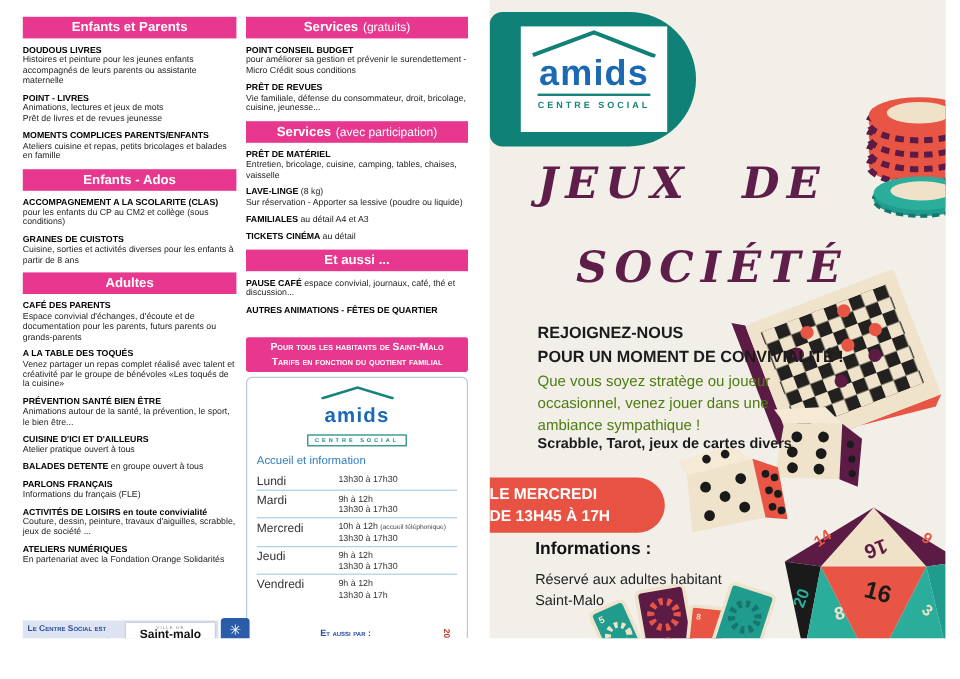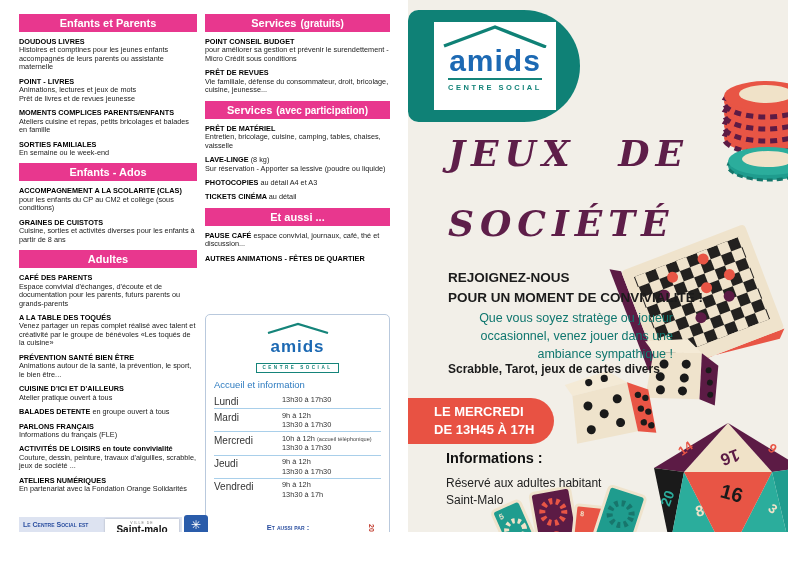--- a/index.html
+++ b/index.html
@@ -1,21 +1,21 @@
 <!DOCTYPE html>
 <html><head>
 <meta charset="utf-8">
 <style>
   html,body{margin:0;padding:0;background:#fff;}
   .page{position:relative;width:800px;height:532px;background:#ffffff;overflow:hidden;
         font-family:"Liberation Sans",sans-serif;color:#111;}
   
   .sec-header{background:#E8378E;color:#fff;text-align:center;font-weight:bold;
               font-size:11px;line-height:18px;height:18px;margin-bottom:6px;}
-  .sec-header .h-sub{font-weight:700;font-size:10px;margin-left:4px;text-align:right;}
+  .sec-header .h-sub{font-weight:400;font-size:10px;margin-left:4px;text-align:right;}
   
   .items .item{margin-bottom:6px;}
   .item-head{font-weight:bold;font-size:7.3px;line-height:1.16;color:#000;}
   .item-inline{font-weight:normal;color:#222;}
   .item-desc{font-size:7.3px;line-height:1.16;color:#222;white-space:pre-line;}
   
   .panel-left{position:absolute;left:19px;top:14px;width:178px;}
   .panel-mid{position:absolute;left:205px;top:14px;width:185px;}
   
   .info-box{position:absolute;left:205px;top:281px;width:185px;height:266px;}
@@ -71,57 +71,53 @@
   .cover{position:absolute;left:408px;top:0;width:380px;height:552px;background:#F2EFE8;overflow:hidden;}
   .cover-art{position:absolute;left:0;top:0;pointer-events:none;}
   .teal-shape{position:absolute;left:0;top:10px;width:172px;height:112px;background:#0F8176;
               border-radius:12px 64px 64px 12px;}
   .logo-card{position:absolute;left:26px;top:12px;width:122px;height:88px;background:#fff;text-align:center;}
   .amids-big .amids-word{font-size:30px;line-height:30px;margin-top:-6px;}
   .amids-big .centre-social{font-size:7.5px;border-top:2px solid #15847A;padding-top:3px;margin-top:1px;}
   .cover-title{position:absolute;left:40px;color:#5E1E49;font-family:"DejaVu Serif",serif;
                font-style:italic;font-weight:bold;font-size:36px;letter-spacing:6px;white-space:nowrap;}
   .title1{top:132px;word-spacing:24px;}
-  .title2{top:202px;}
+  .title2{top:202px;margin-left:32px;}
   .headline{position:absolute;left:40px;top:268px;font-size:13.5px;font-weight:bold;color:#1b1b1b;
             line-height:1.45;white-space:pre-line;}
-  .cover-body{position:absolute;left:40px;top:310px;width:225px;font-size:12.5px;color:#0f766e;line-height:1.42;text-align:right;}
+  .cover-body{position:absolute;left:40px;top:310px;width:225px;font-size:12.5px;color:#4d7c0f;line-height:1.42;}
   .games{position:absolute;left:40px;top:362px;width:280px;font-size:12px;font-weight:bold;color:#1b1b1b;}
   .badge{position:absolute;left:0;top:398px;width:146px;height:46px;background:#E85243;
          border-radius:0 23px 23px 0;color:#fff;font-weight:bold;font-size:13px;line-height:1.35;
-         display:flex;flex-direction:column;justify-content:center;padding-left:26px;box-sizing:border-box;}
+         display:flex;flex-direction:column;justify-content:center;box-sizing:border-box;}
   .info-title{position:absolute;left:38px;top:450px;font-size:14.5px;font-weight:bold;color:#111;}
   .info-text{position:absolute;left:38px;top:475px;width:175px;font-size:12px;color:#222;line-height:1.45;}
 </style>
 </head>
 <body>
 
 <div class="page">
 
   <div class="panel-left">
     <div class="sec-header"><span>Enfants et Parents</span></div>
     <div class="items">
 
     <div class="item">
         <div class="item-head"><span class="item-title">DOUDOUS LIVRES</span> </div>
-        <div class="item-desc">Histoires et comptines pour les jeunes enfants accompagnés de leurs parents ou assistante maternelle</div>
+        <div class="item-desc">Histoires et peinture pour les jeunes enfants accompagnés de leurs parents ou assistante maternelle</div>
       </div>
         <div class="item">
         <div class="item-head"><span class="item-title">POINT - LIVRES</span> </div>
         <div class="item-desc">Animations, lectures et jeux de mots
 Prêt de livres et de revues jeunesse</div>
       </div>
         <div class="item">
         <div class="item-head"><span class="item-title">MOMENTS COMPLICES PARENTS/ENFANTS</span> </div>
         <div class="item-desc">Ateliers cuisine et repas, petits bricolages et balades en famille</div>
       </div>
-        <div class="item">
-        <div class="item-head"><span class="item-title">SORTIES FAMILIALES</span> </div>
-        <div class="item-desc">En semaine ou le week-end</div>
-      </div>
       </div>
     <div class="sec-header"><span>Enfants - Ados</span></div>
     <div class="items">
 
     <div class="item">
         <div class="item-head"><span class="item-title">ACCOMPAGNEMENT A LA SCOLARITE (CLAS)</span> </div>
         <div class="item-desc">pour les enfants du CP au CM2 et collège (sous conditions)</div>
       </div>
         <div class="item">
         <div class="item-head"><span class="item-title">GRAINES DE CUISTOTS</span> </div>
@@ -184,21 +180,21 @@
 
     <div class="item">
         <div class="item-head"><span class="item-title">PRÊT DE MATÉRIEL</span> </div>
         <div class="item-desc">Entretien, bricolage, cuisine, camping, tables, chaises, vaisselle</div>
       </div>
         <div class="item">
         <div class="item-head"><span class="item-title">LAVE-LINGE</span> <span class="item-inline">(8 kg)</span></div>
         <div class="item-desc">Sur réservation - Apporter sa lessive (poudre ou liquide)</div>
       </div>
         <div class="item">
-        <div class="item-head"><span class="item-title">PHOTOCOPIES</span> <span class="item-inline">au détail A4 et A3</span></div>
+        <div class="item-head"><span class="item-title">FAMILIALES</span> <span class="item-inline">au détail A4 et A3</span></div>
 
       </div>
         <div class="item">
         <div class="item-head"><span class="item-title">TICKETS CINÉMA</span> <span class="item-inline">au détail</span></div>
 
       </div>
       </div>
     <div class="sec-header"><span class="h-main">Et aussi ...</span></div>
     <div class="items">
 
@@ -207,20 +203,24 @@
 
       </div>
         <div class="item">
         <div class="item-head"><span class="item-title">AUTRES ANIMATIONS - FÊTES DE QUARTIER</span> </div>
 
       </div>
       </div>
   </div>
 
   <div class="info-box">
+    <div class="pink-box">
+      <div>Pour tous les habitants de Saint-Malo</div>
+      <div>Tarifs en fonction du quotient familial</div>
+    </div>
     <div class="info-border">
       <div class="amids-logo amids-small">
         <svg width="70" height="12" viewBox="0 0 70 12">
             <path d="M5 11 L35 2 L65 11" fill="none" stroke="#15847A" stroke-width="2.2"></path>
           </svg>
         <div class="amids-word">amids</div>
         <div><span class="centre-social">CENTRE SOCIAL</span></div>
       </div>
       <div class="accueil">Accueil et information</div>
       <div class="sched">

